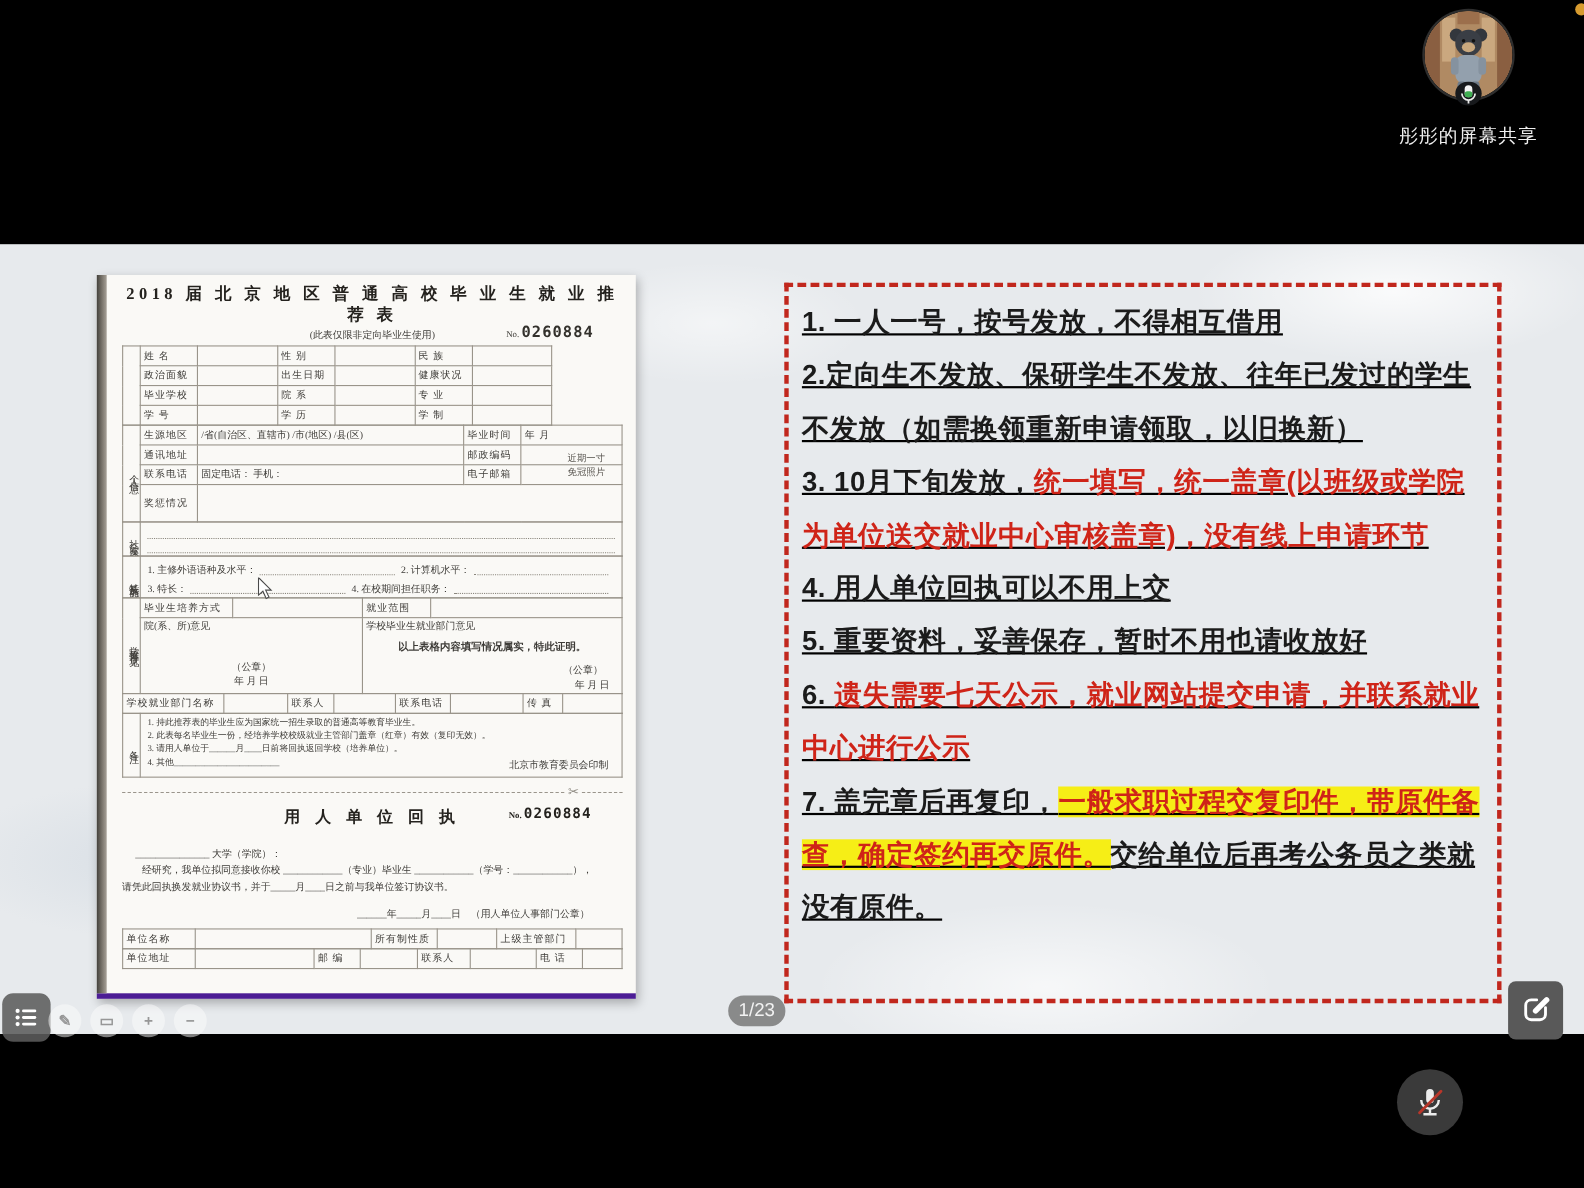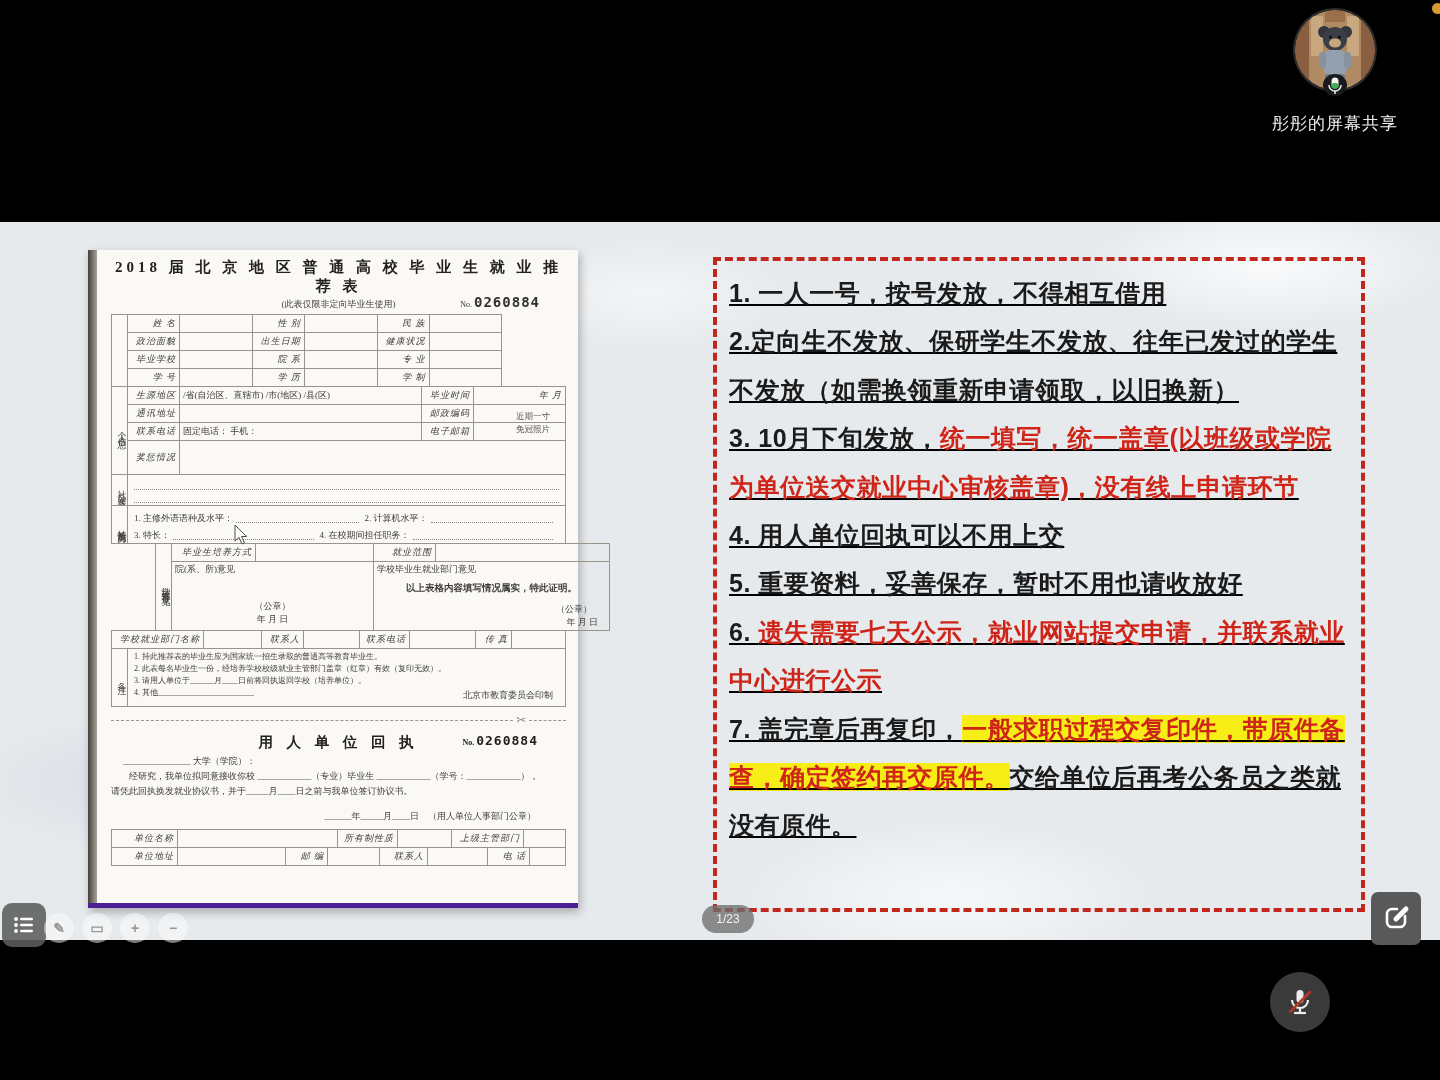--- a/index.html
+++ b/index.html
@@ -36,42 +36,42 @@
     background:linear-gradient(90deg,#44413c,#7b766d 55%,#a7a198);}
   .paper-inner{position:absolute;left:9px;right:0;top:0;bottom:0;padding:8px 12px 0 14px;
     font-family:"Liberation Serif",serif;color:#3e3c38;}
   .form-title{text-align:center;font-size:15px;font-weight:bold;letter-spacing:4px;color:#24221e;}
   .form-subrow{position:relative;text-align:center;font-size:9px;margin:2px 0 4px;}
   .serial{position:absolute;right:26px;top:-4px;font-size:8px;color:#33312c;}
   .serial b{font-family:"DejaVu Sans Mono",monospace;font-size:14px;letter-spacing:1px;}
   table.f{border-collapse:collapse;table-layout:fixed;margin-top:-1px;}
   table.f td{border:1px solid #99948a;font-size:9px;padding:1px 3px;height:15px;
     overflow:hidden;white-space:nowrap;}
-  td.lab{text-align:right;letter-spacing:1px;font-style:italic;}
+  td.lab{text-align:left;letter-spacing:1px;}
   td.vcell{text-align:center;vertical-align:middle;padding:0;}
   .vlabel{writing-mode:vertical-rl;text-orientation:upright;letter-spacing:3px;font-size:9px;
     margin:0 auto;}
   .photo-note{position:absolute;right:4px;top:96px;width:58px;text-align:center;font-size:8.5px;
     color:#55524c;line-height:13px;}
   .dotline{border-bottom:1px dotted #8a867d;height:12px;}
   .fillrow{display:flex;align-items:flex-end;font-size:9px;height:17px;}
   .fill{flex:1;border-bottom:1px dotted #8a867d;margin:0 6px 2px 3px;}
   .opinion{height:80px;vertical-align:top !important;white-space:normal !important;position:relative;}
   .seal{text-align:center;font-size:9px;margin-top:24px;}
   .sealdate{text-align:center;font-size:9px;}
   .statement{text-align:center;font-weight:bold;font-size:9.5px;margin-top:6px;white-space:normal;}
   .remark-lines{font-size:8px;line-height:12px;white-space:normal;}
   .printer{text-align:right;font-size:9px;margin:2px 6px 0 0;}
   .cutline{display:flex;align-items:center;height:18px;margin:4px 0 0;color:#8e8a82;}
   .dash{border-top:1.6px dashed #9a958c;}
   .dash.long{flex:11;}
   .dash.short{flex:1;}
   .scissors{font-size:12px;margin:0 3px;transform:rotate(0deg);}
   .receipt-title{position:relative;text-align:center;font-size:14.5px;font-weight:bold;
-    letter-spacing:5px;margin:4px 0 2px;color:#24221e;}
+    letter-spacing:5px;margin:4px 0 17px;color:#24221e;}
   .receipt-serial{position:absolute;right:28px;top:0;font-size:8px;letter-spacing:0;}
   .receipt-serial b{font-family:"DejaVu Sans Mono",monospace;font-size:13px;letter-spacing:1px;}
   .rline{font-size:9px;line-height:15px;white-space:normal;}
   .rline.indent{text-indent:18px;}
   .rline.l1{margin-left:12px;}
   .rline.l4{text-align:right;margin:10px 30px 6px 0;}
 
   
   .notes-box{position:absolute;left:713px;top:35px;width:652px;height:655px;box-sizing:border-box;
     border:4px dashed #c1271d;padding:8px 10px 0 12px;text-decoration:underline;}
@@ -79,22 +79,22 @@
     letter-spacing:.5px;}
   .notes-box .red{color:#cf2418;}
   .notes-box .hl{background:#f6ee16;}
 
   
   .outline-button{position:absolute;left:2px;top:903px;width:44px;height:44px;border-radius:10px;
     background:rgba(92,92,92,.88);display:flex;align-items:center;justify-content:center;}
   .tool-circle{position:absolute;top:913px;width:30px;height:30px;border-radius:50%;
     background:rgba(252,252,252,.5);color:rgba(120,120,120,.75);display:flex;align-items:center;
     justify-content:center;font-size:14px;font-weight:bold;}
-  .page-pill{position:absolute;left:702px;top:905px;width:52px;height:28px;border-radius:14px;
-    background:rgba(110,110,110,.78);color:#f2f2f2;font-size:12px;display:flex;align-items:center;
+  .page-pill{position:absolute;left:662px;top:905px;width:52px;height:28px;border-radius:14px;
+    background:rgba(110,110,110,.78);color:#f2f2f2;font-size:17px;display:flex;align-items:center;
     justify-content:center;}
   .annotate-button{position:absolute;left:1371px;top:892px;width:50px;height:53px;border-radius:7px;
     background:#595959;display:flex;align-items:center;justify-content:center;}
   .mic-muted-button{position:absolute;left:1270px;top:972px;width:60px;height:60px;border-radius:50%;
     background:#3a3a3a;display:flex;align-items:center;justify-content:center;}
   .cursor{position:absolute;left:234px;top:303px;}
 </style>
 </head>
 <body>
 
@@ -278,21 +278,21 @@
                     <span>3. 特长：</span>
                     <span class="fill"></span>
                     <span>4. 在校期间担任职务：</span>
                     <span class="fill"></span>
                   </div>
             </td>
               </tr>
         </tbody>
           </table>
 
-        <table class="f" style="width:100%;margin-left:44px;">
+        <table class="f" style="width:100%;">
           <colgroup>
               <col style="width:16px">
               <col style="width:84px">
               <col style="width:118px">
               <col style="width:62px">
               <col>
             </colgroup>
           <tbody>
               <tr>
                 <td class="vcell" rowspan="2"><span class="vlabel" style="letter-spacing:2px;">学校推荐意见</span></td>

